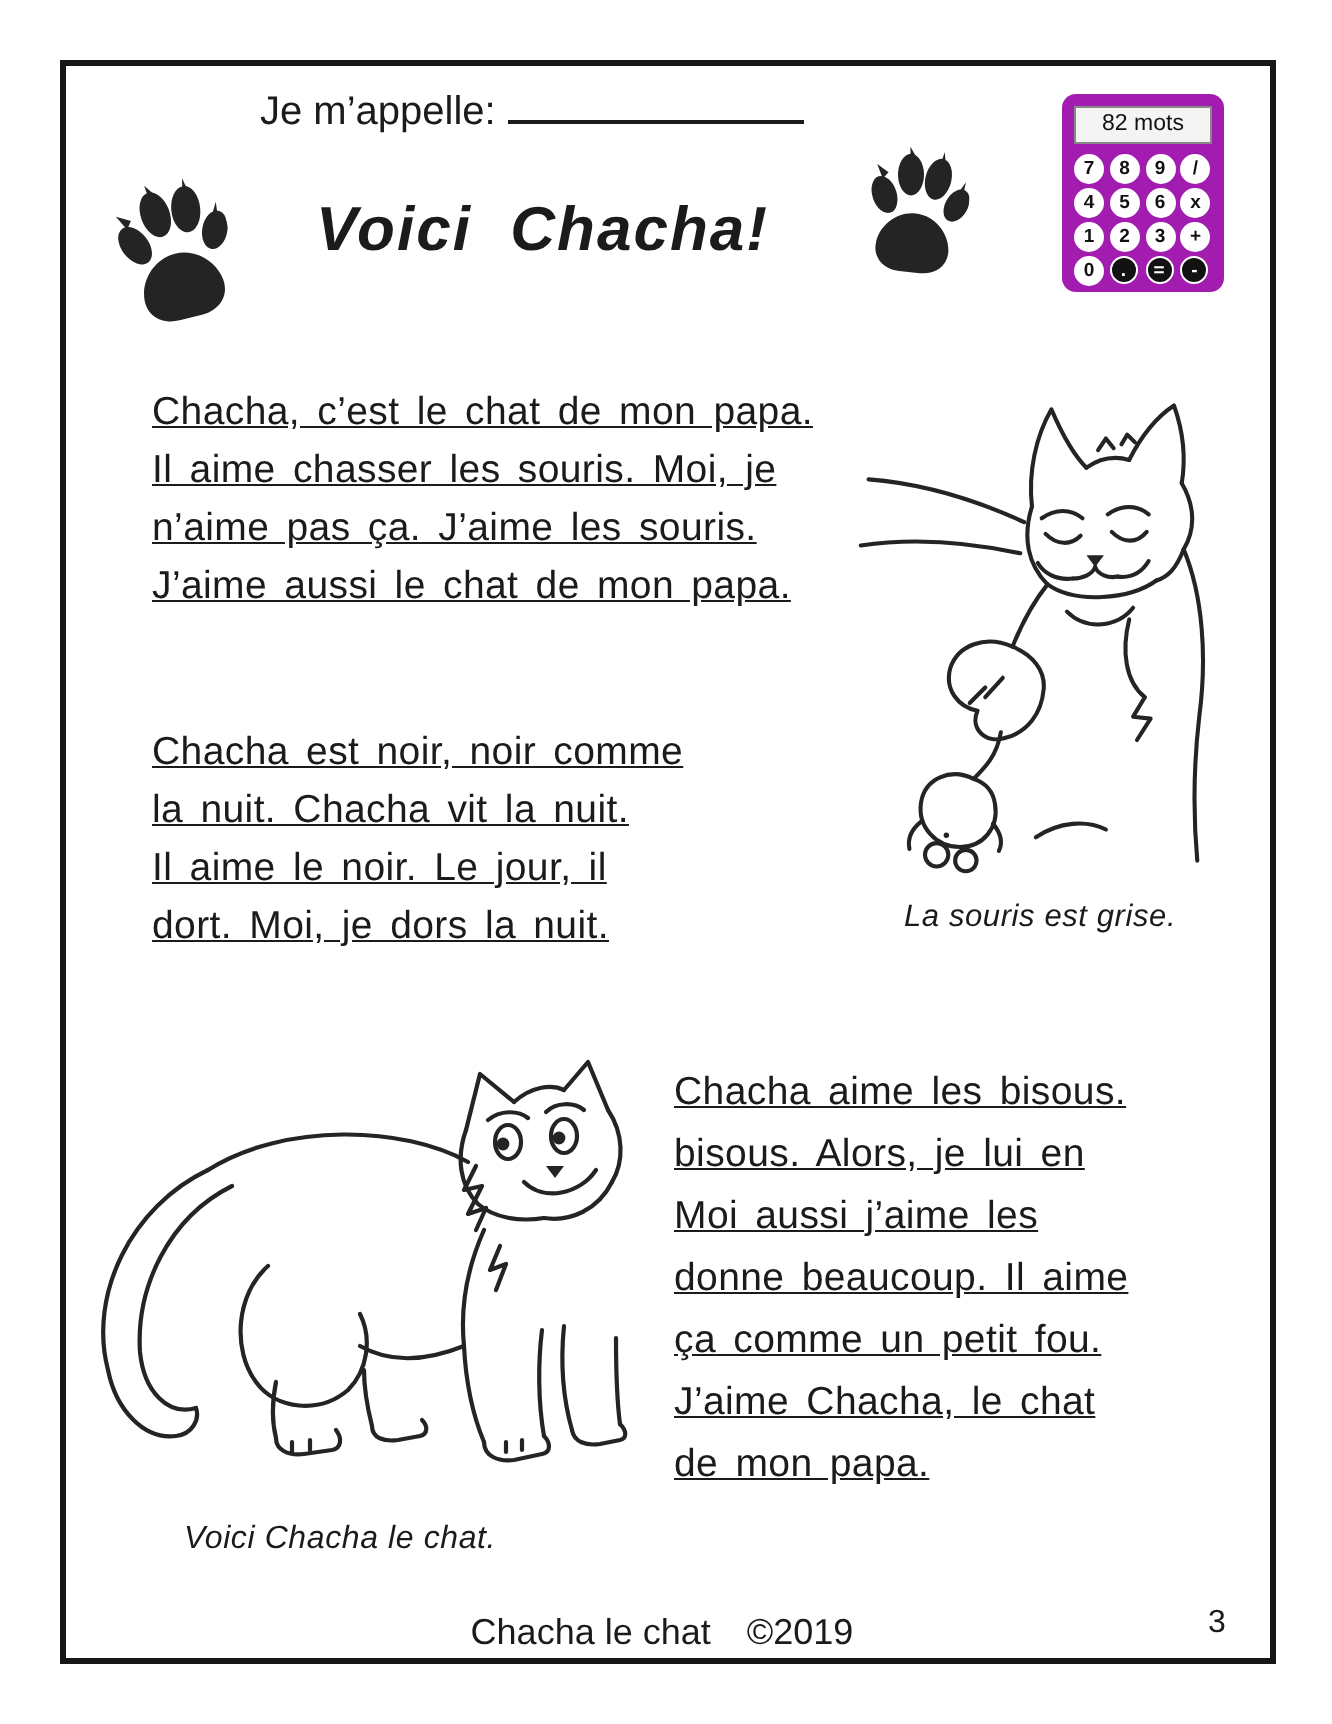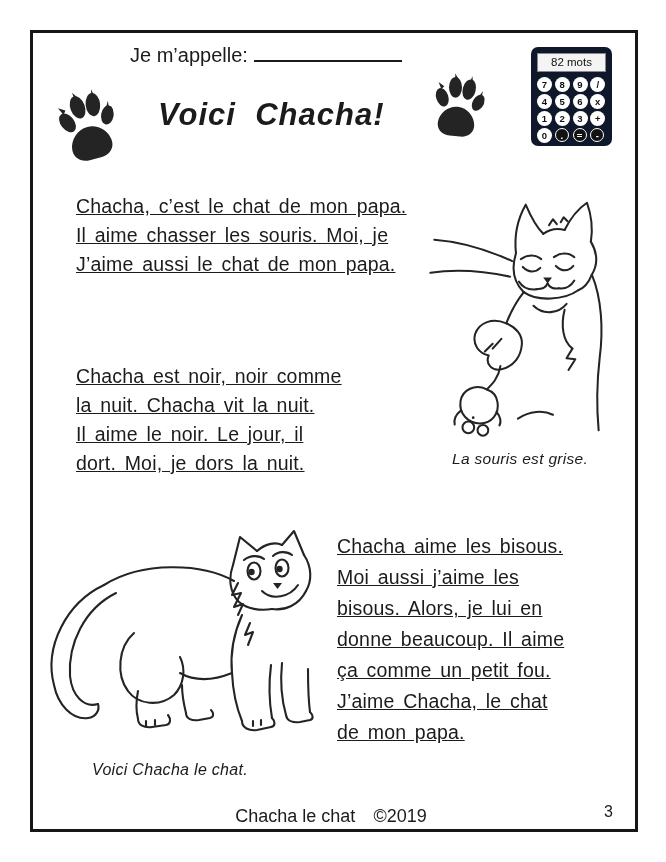--- a/index.html
+++ b/index.html
@@ -17,21 +17,21 @@
   .name-row{left:130px;top:42px;font-size:20px;white-space:nowrap;}
   .name-line{display:inline-block;width:148px;border-bottom:2px solid #1b1b1b;height:18px;margin-left:6px;}
   .title{left:158px;top:97px;font-size:31px;font-weight:bold;letter-spacing:1px;white-space:pre;font-style:italic;}
 
   
   .paw{width:58px;height:74px;}
   .paw-left{left:58px;top:88px;transform:rotate(-14deg);}
   .paw-right{left:432px;top:72px;width:52px;height:66px;transform:rotate(6deg);}
 
   
-  .calculator{left:531px;top:47px;width:81px;height:99px;background:#0f172a;border-radius:7px;box-sizing:border-box;padding:6px 6px 5px;}
+  .calculator{left:531px;top:47px;width:81px;height:99px;background:#a21caf;border-radius:7px;box-sizing:border-box;padding:6px 6px 5px;}
   .calc-display{background:#f4f4f4;border:1px solid #888;height:17px;line-height:17px;text-align:center;font-size:11.5px;color:#111;margin-bottom:5px;}
   .calc-keys{display:grid;grid-template-columns:repeat(4,1fr);grid-gap:2px 2px;}
   .calc-key{width:15px;height:15px;border-radius:50%;background:#fff;color:#111;font-size:9.5px;font-weight:bold;display:flex;align-items:center;justify-content:center;}
   .calc-key.dark{background:#121212;color:#fff;border:1.5px solid #fff;width:12px;height:12px;}
 
   
   .para{font-size:19.5px;letter-spacing:0.2px;word-spacing:3px;white-space:nowrap;text-decoration:underline;}
   .para-1{left:76px;top:192px;line-height:29px;}
   .para-2{left:76px;top:362px;line-height:29px;}
   .para-3{left:337px;top:531px;line-height:31px;}
@@ -113,20 +113,21 @@
     <span class="calc-key">0</span>
     <span class="calc-key dark">.</span>
     <span class="calc-key dark">=</span>
     <span class="calc-key dark">-</span>
   </div>
 </div>
 
 <div class="abs para para-1">
   <div>Chacha, c’est le chat de mon papa.</div>
   <div>Il aime chasser les souris. Moi, je</div>
+  <div>n’aime pas ça. J’aime les souris.</div>
   <div>J’aime aussi le chat de mon papa.</div>
 </div>
 
 <div class="abs illus-cat-mouse">
   <svg viewBox="0 0 215 255" width="210" height="248">
     <g class="ink-line">
       <path d="M86 70 C60 58 32 50 6 48"></path>
       <path d="M84 86 C56 80 28 78 2 82"></path>
       <path d="M90 62 C88 44 92 26 100 12 C106 26 112 36 118 42"></path>
       <path d="M140 38 C146 26 154 16 163 10 C168 24 169 38 167 50"></path>
@@ -216,22 +217,22 @@
       <circle cx="237.5" cy="46" r="3.2"></circle>
       <path d="M231 60 L240 60 L235.5 66 Z"></path>
     </g>
   </svg>
 </div>
 
 <div class="abs caption caption-cat">Voici Chacha le chat.</div>
 
 <div class="abs para para-3">
   <div>Chacha aime les bisous.</div>
+  <div>bisous. Alors, je lui en</div>
   <div>Moi aussi j’aime les</div>
-  <div>bisous. Alors, je lui en</div>
   <div>donne beaucoup. Il aime</div>
   <div>ça comme un petit fou.</div>
   <div>J’aime Chacha, le chat</div>
   <div>de mon papa.</div>
 </div>
 
 <div class="abs footer">
   <span>Chacha le chat</span><span class="copyright">©2019</span>
 </div>
 <div class="abs page-number">3</div>

